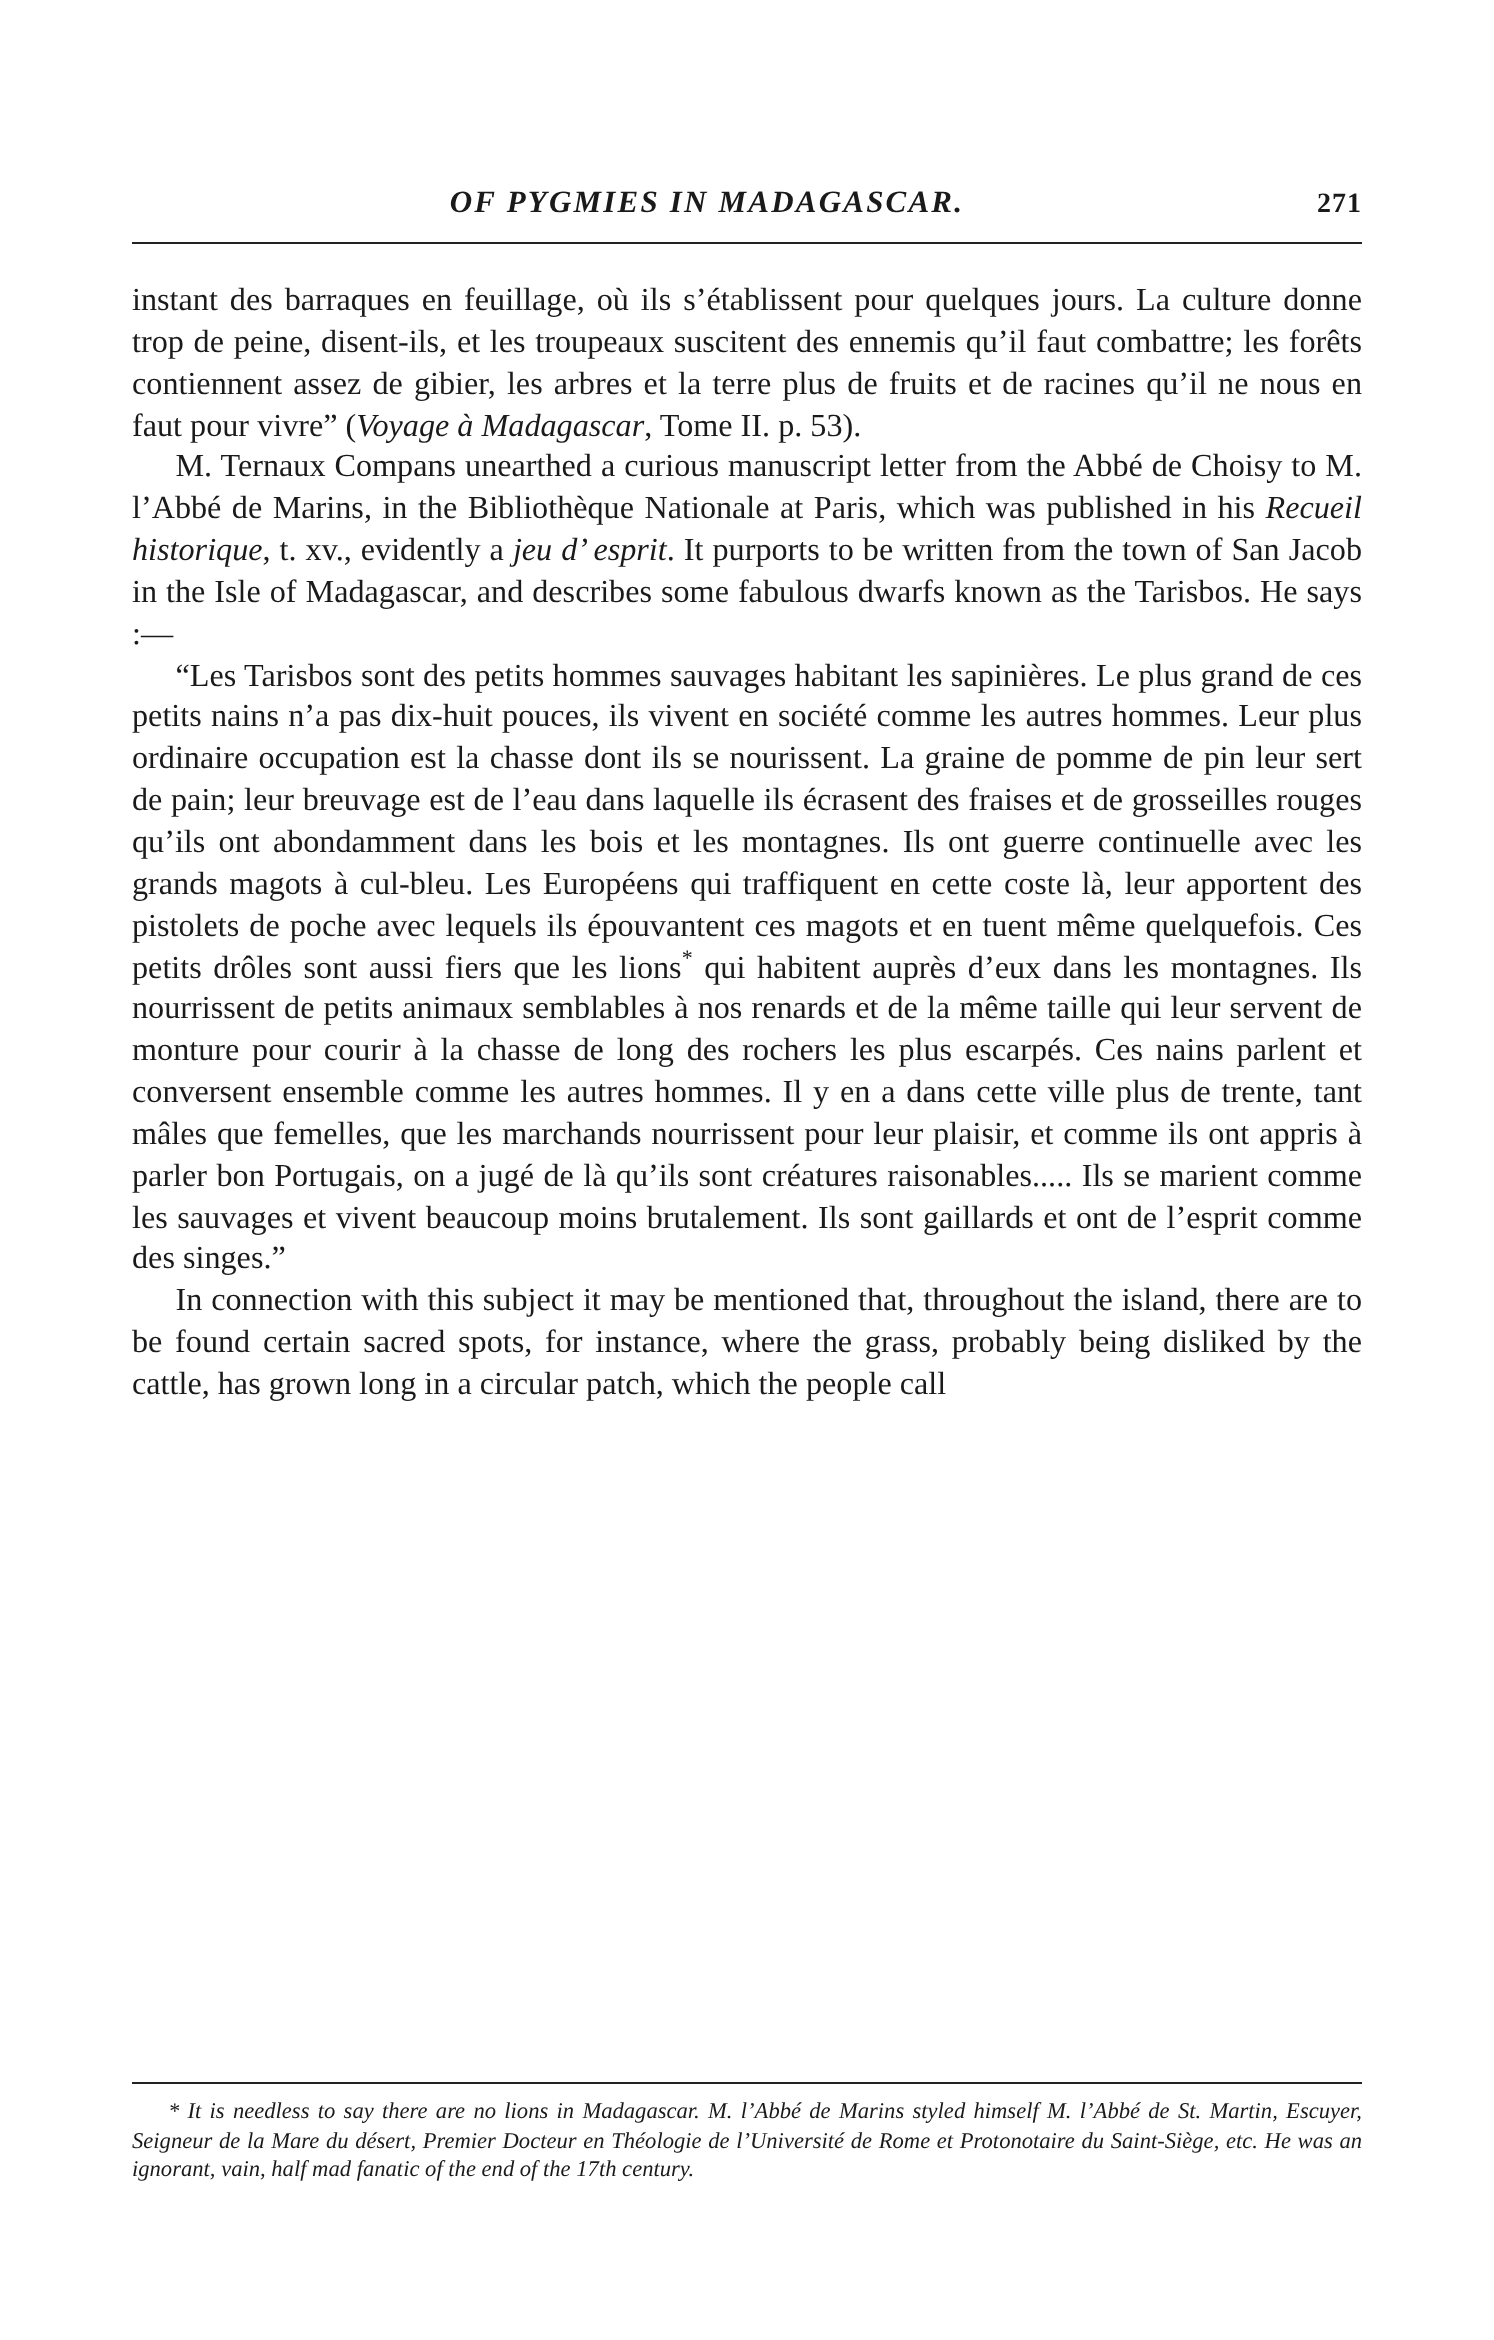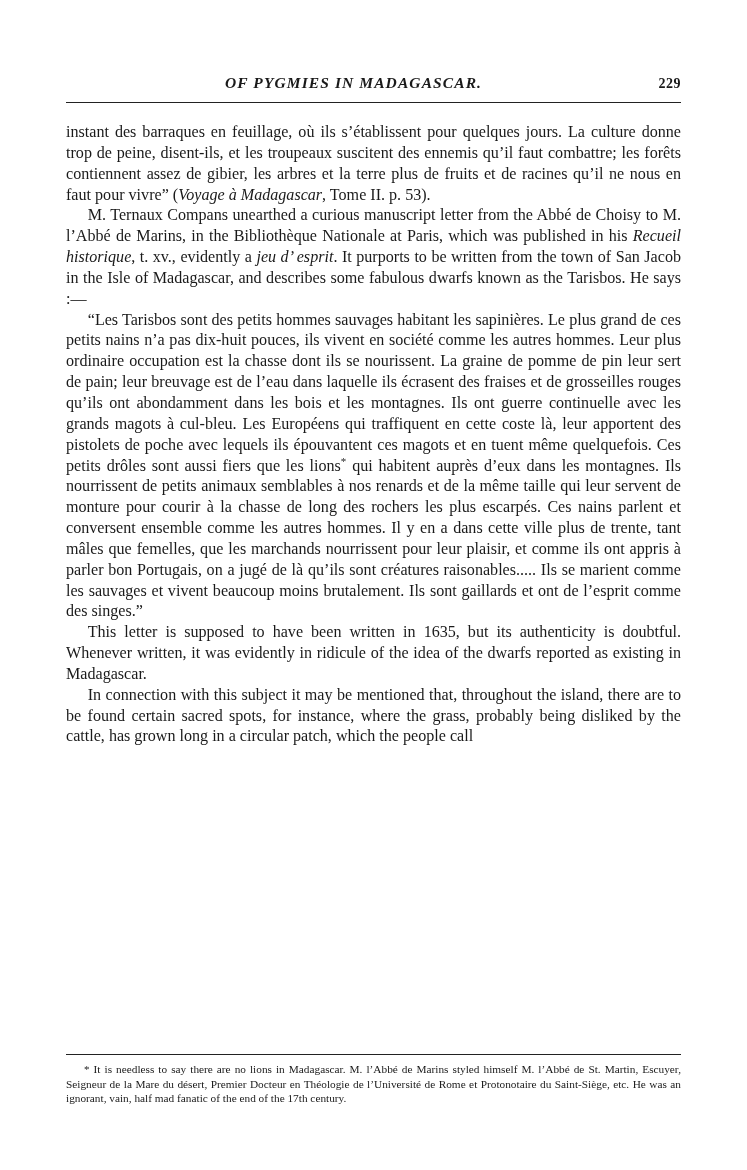--- a/index.html
+++ b/index.html
@@ -22,21 +22,21 @@
     width: 747px;
     height: 1170px;
     box-sizing: border-box;
     padding: 0 66px;
   }
 
   
   .running-head {
     position: relative;
     height: 44px;
-    margin-top: 74px;
+    margin-top: 93px;
   }
   .head-title {
     position: absolute;
     left: 0;
     right: 0;
     top: 0;
     text-align: center;
     font-style: italic;
     font-weight: 700;
     font-size: 15.5px;
@@ -84,21 +84,22 @@
     font-size: 11px;
     vertical-align: super;
     line-height: 0;
   }
 
   
   .footnote-wrap {
     position: absolute;
     left: 66px;
     right: 66px;
-    bottom: 65px;
+    bottom: 78px;
+    font-style: italic;
   }
   .footnote-rule {
     height: 1px;
     background: #222;
     margin-bottom: 7px;
   }
   .footnote {
     font-size: 11.3px;
     line-height: 14.2px;
     text-align: justify;
@@ -112,29 +113,28 @@
     font-size: 11px;
   }
 </style>
 </head>
 <body>
 
 <div class="page">
 
   <div class="running-head">
     <div class="head-title">OF PYGMIES IN MADAGASCAR.</div>
-    <div class="folio">229</div>
+    <div class="folio">271</div>
     <div class="head-rule"></div>
   </div>
 
   <div class="body-text" id="body-text">
       <p class="noindent"><span>instant des barraques en feuillage, où ils s’établissent pour quelques jours. La culture donne trop de peine, disent-ils, et les troupeaux suscitent des ennemis qu’il faut combattre; les forêts contiennent assez de gibier, les arbres et la terre plus de fruits et de racines qu’il ne nous en faut pour vivre” (</span><i>Voyage à Madagascar</i><span>, Tome II. p. 53).</span></p>
       <p><span>M. Ternaux Compans unearthed a curious manuscript letter from the Abbé de Choisy to M. l’Abbé de Marins, in the Bibliothèque Nationale at Paris, which was published in his </span><i>Recueil historique</i><span>, t. xv., evidently a </span><i>jeu d’ esprit</i><span>. It purports to be written from the town of San Jacob in the Isle of Madagascar, and describes some fabulous dwarfs known as the Tarisbos. He says :—</span></p>
       <p><span>“Les Tarisbos sont des petits hommes sauvages habitant les sapinières. Le plus grand de ces petits nains n’a pas dix-huit pouces, ils vivent en société comme les autres hommes. Leur plus ordinaire occupation est la chasse dont ils se nourissent. La graine de pomme de pin leur sert de pain; leur breuvage est de l’eau dans laquelle ils écrasent des fraises et de grosseilles rouges qu’ils ont abondamment dans les bois et les montagnes. Ils ont guerre continuelle avec les grands magots à cul-bleu. Les Européens qui traffiquent en cette coste là, leur apportent des pistolets de poche avec lequels ils épouvantent ces magots et en tuent même quelquefois. Ces petits drôles sont aussi fiers que les lions</span><sup class="fn">*</sup><span> qui habitent auprès d’eux dans les montagnes. Ils nourrissent de petits animaux semblables à nos renards et de la même taille qui leur servent de monture pour courir à la chasse de long des rochers les plus escarpés. Ces nains parlent et conversent ensemble comme les autres hommes. Il y en a dans cette ville plus de trente, tant mâles que femelles, que les marchands nourrissent pour leur plaisir, et comme ils ont appris à parler bon Portugais, on a jugé de là qu’ils sont créatures raisonables..... Ils se marient comme les sauvages et vivent beaucoup moins brutalement. Ils sont gaillards et ont de l’esprit comme des singes.”</span></p>
-      <p><span>This letter is supposed to have been written in 1635, but its authenticity is doubtful. Whenever written, it was evidently in ridicule of the idea of the dwarfs reported as existing in Madagascar.</span></p>
       <p><span>In connection with this subject it may be mentioned that, throughout the island, there are to be found certain sacred spots, for instance, where the grass, probably being disliked by the cattle, has grown long in a circular patch, which the people call</span></p>
     </div>
 
   <div class="footnote-wrap">
     <div class="footnote-rule"></div>
     <div class="footnote">
       <p><span class="star">*</span> <span>It is needless to say there are no lions in Madagascar. M. l’Abbé de Marins styled himself M. l’Abbé de St. Martin, Escuyer, Seigneur de la Mare du désert, Premier Docteur en Théologie de l’Université de Rome et Protonotaire du Saint-Siège, etc. He was an ignorant, vain, half mad fanatic of the end of the 17th century.</span></p>
     </div>
   </div>
 

